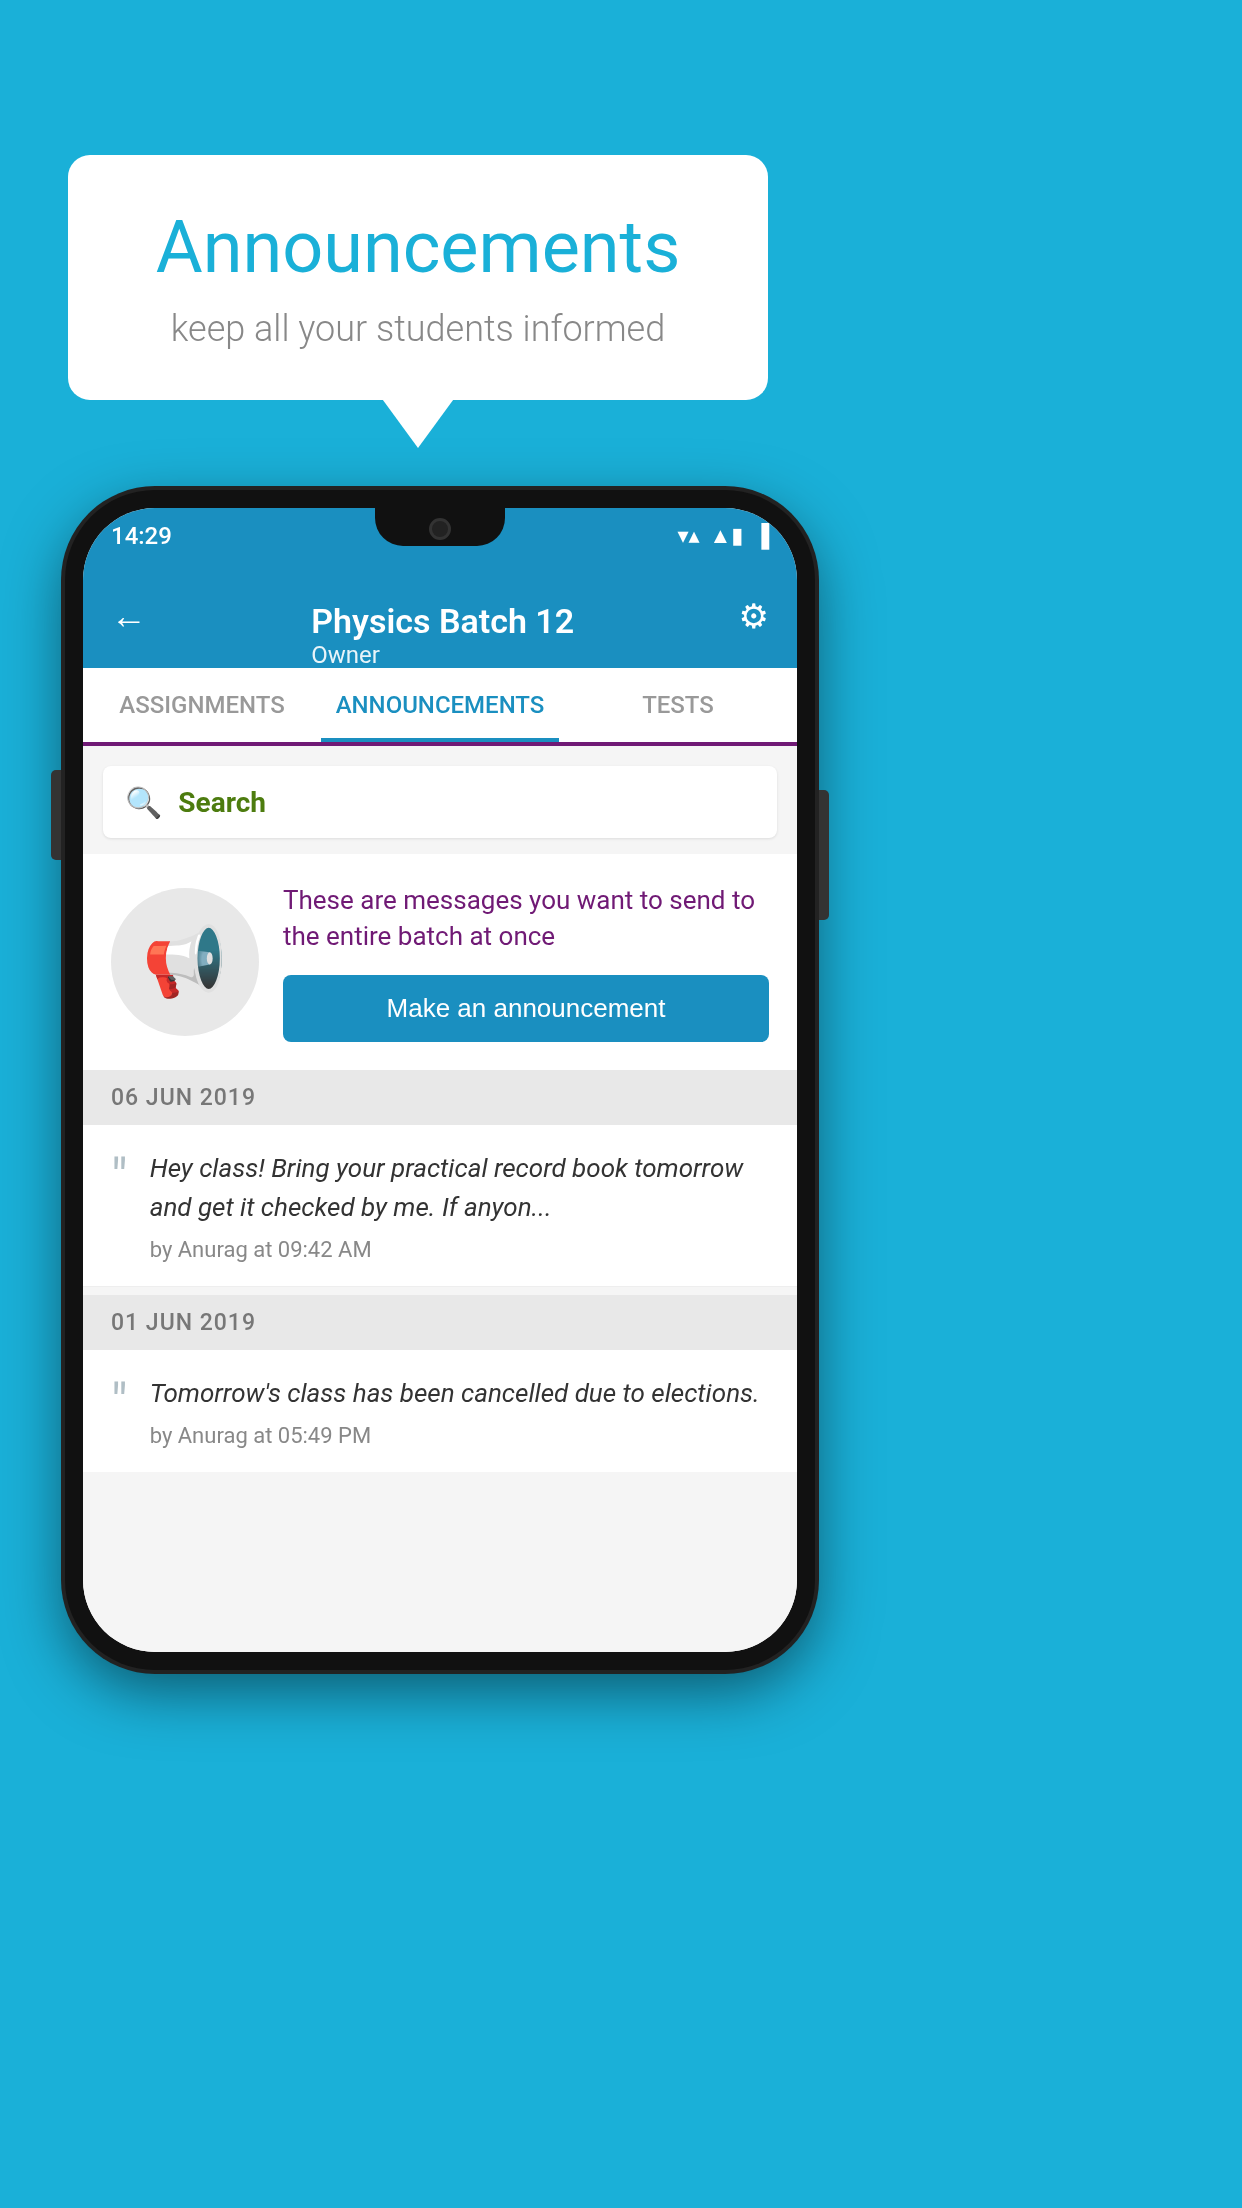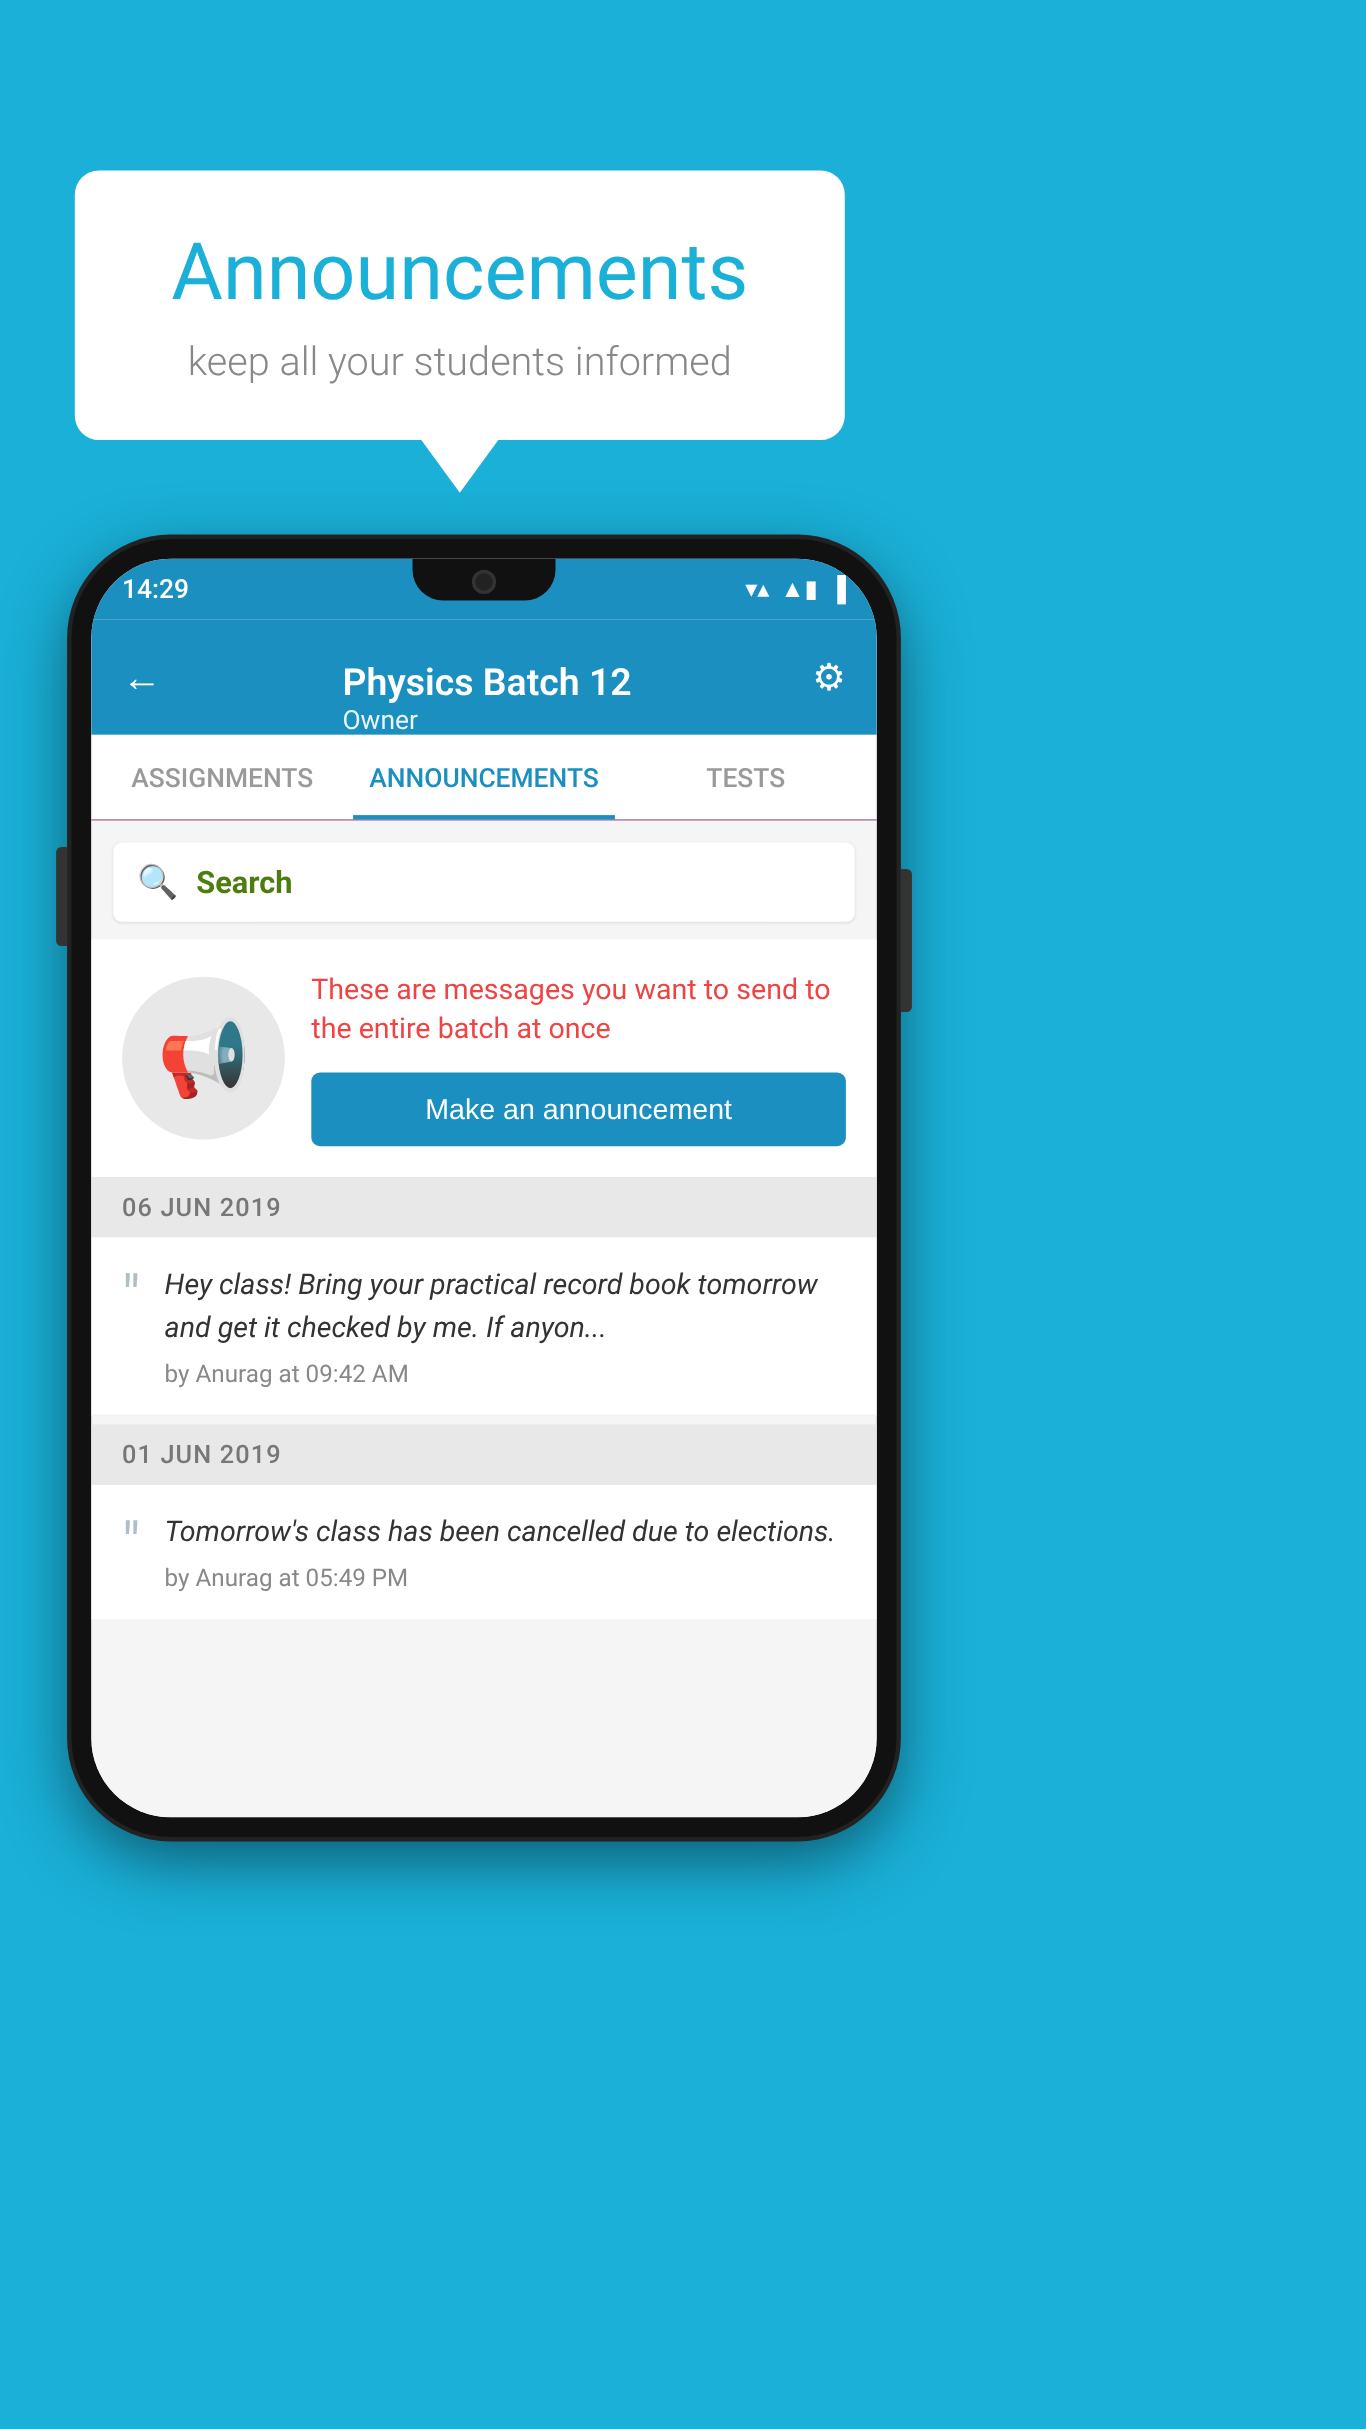--- a/index.html
+++ b/index.html
@@ -214,21 +214,21 @@
     
     .tabs-bar {
       position: absolute;
       top: 160px;
       left: 0;
       right: 0;
       height: 78px;
       background: white;
       display: flex;
       align-items: stretch;
-      border-bottom: 1px solid #701a75;
+      border-bottom: 4px solid #701a75;
     }
 
     .tab {
       flex: 1;
       display: flex;
       align-items: center;
       justify-content: center;
       font-size: 24px;
       font-weight: 500;
       color: #999999;
@@ -310,21 +310,21 @@
       font-size: 68px;
       color: #5a6a7a;
     }
 
     .promo-right {
       flex: 1;
     }
 
     .promo-text {
       font-size: 26px;
-      color: #ef4444;
+      color: #701a75;
       line-height: 1.4;
       margin-bottom: 20px;
     }
 
     .make-announcement-btn {
       background: #1a8fc0;
       color: white;
       border: none;
       border-radius: 8px;
       padding: 18px 28px;

